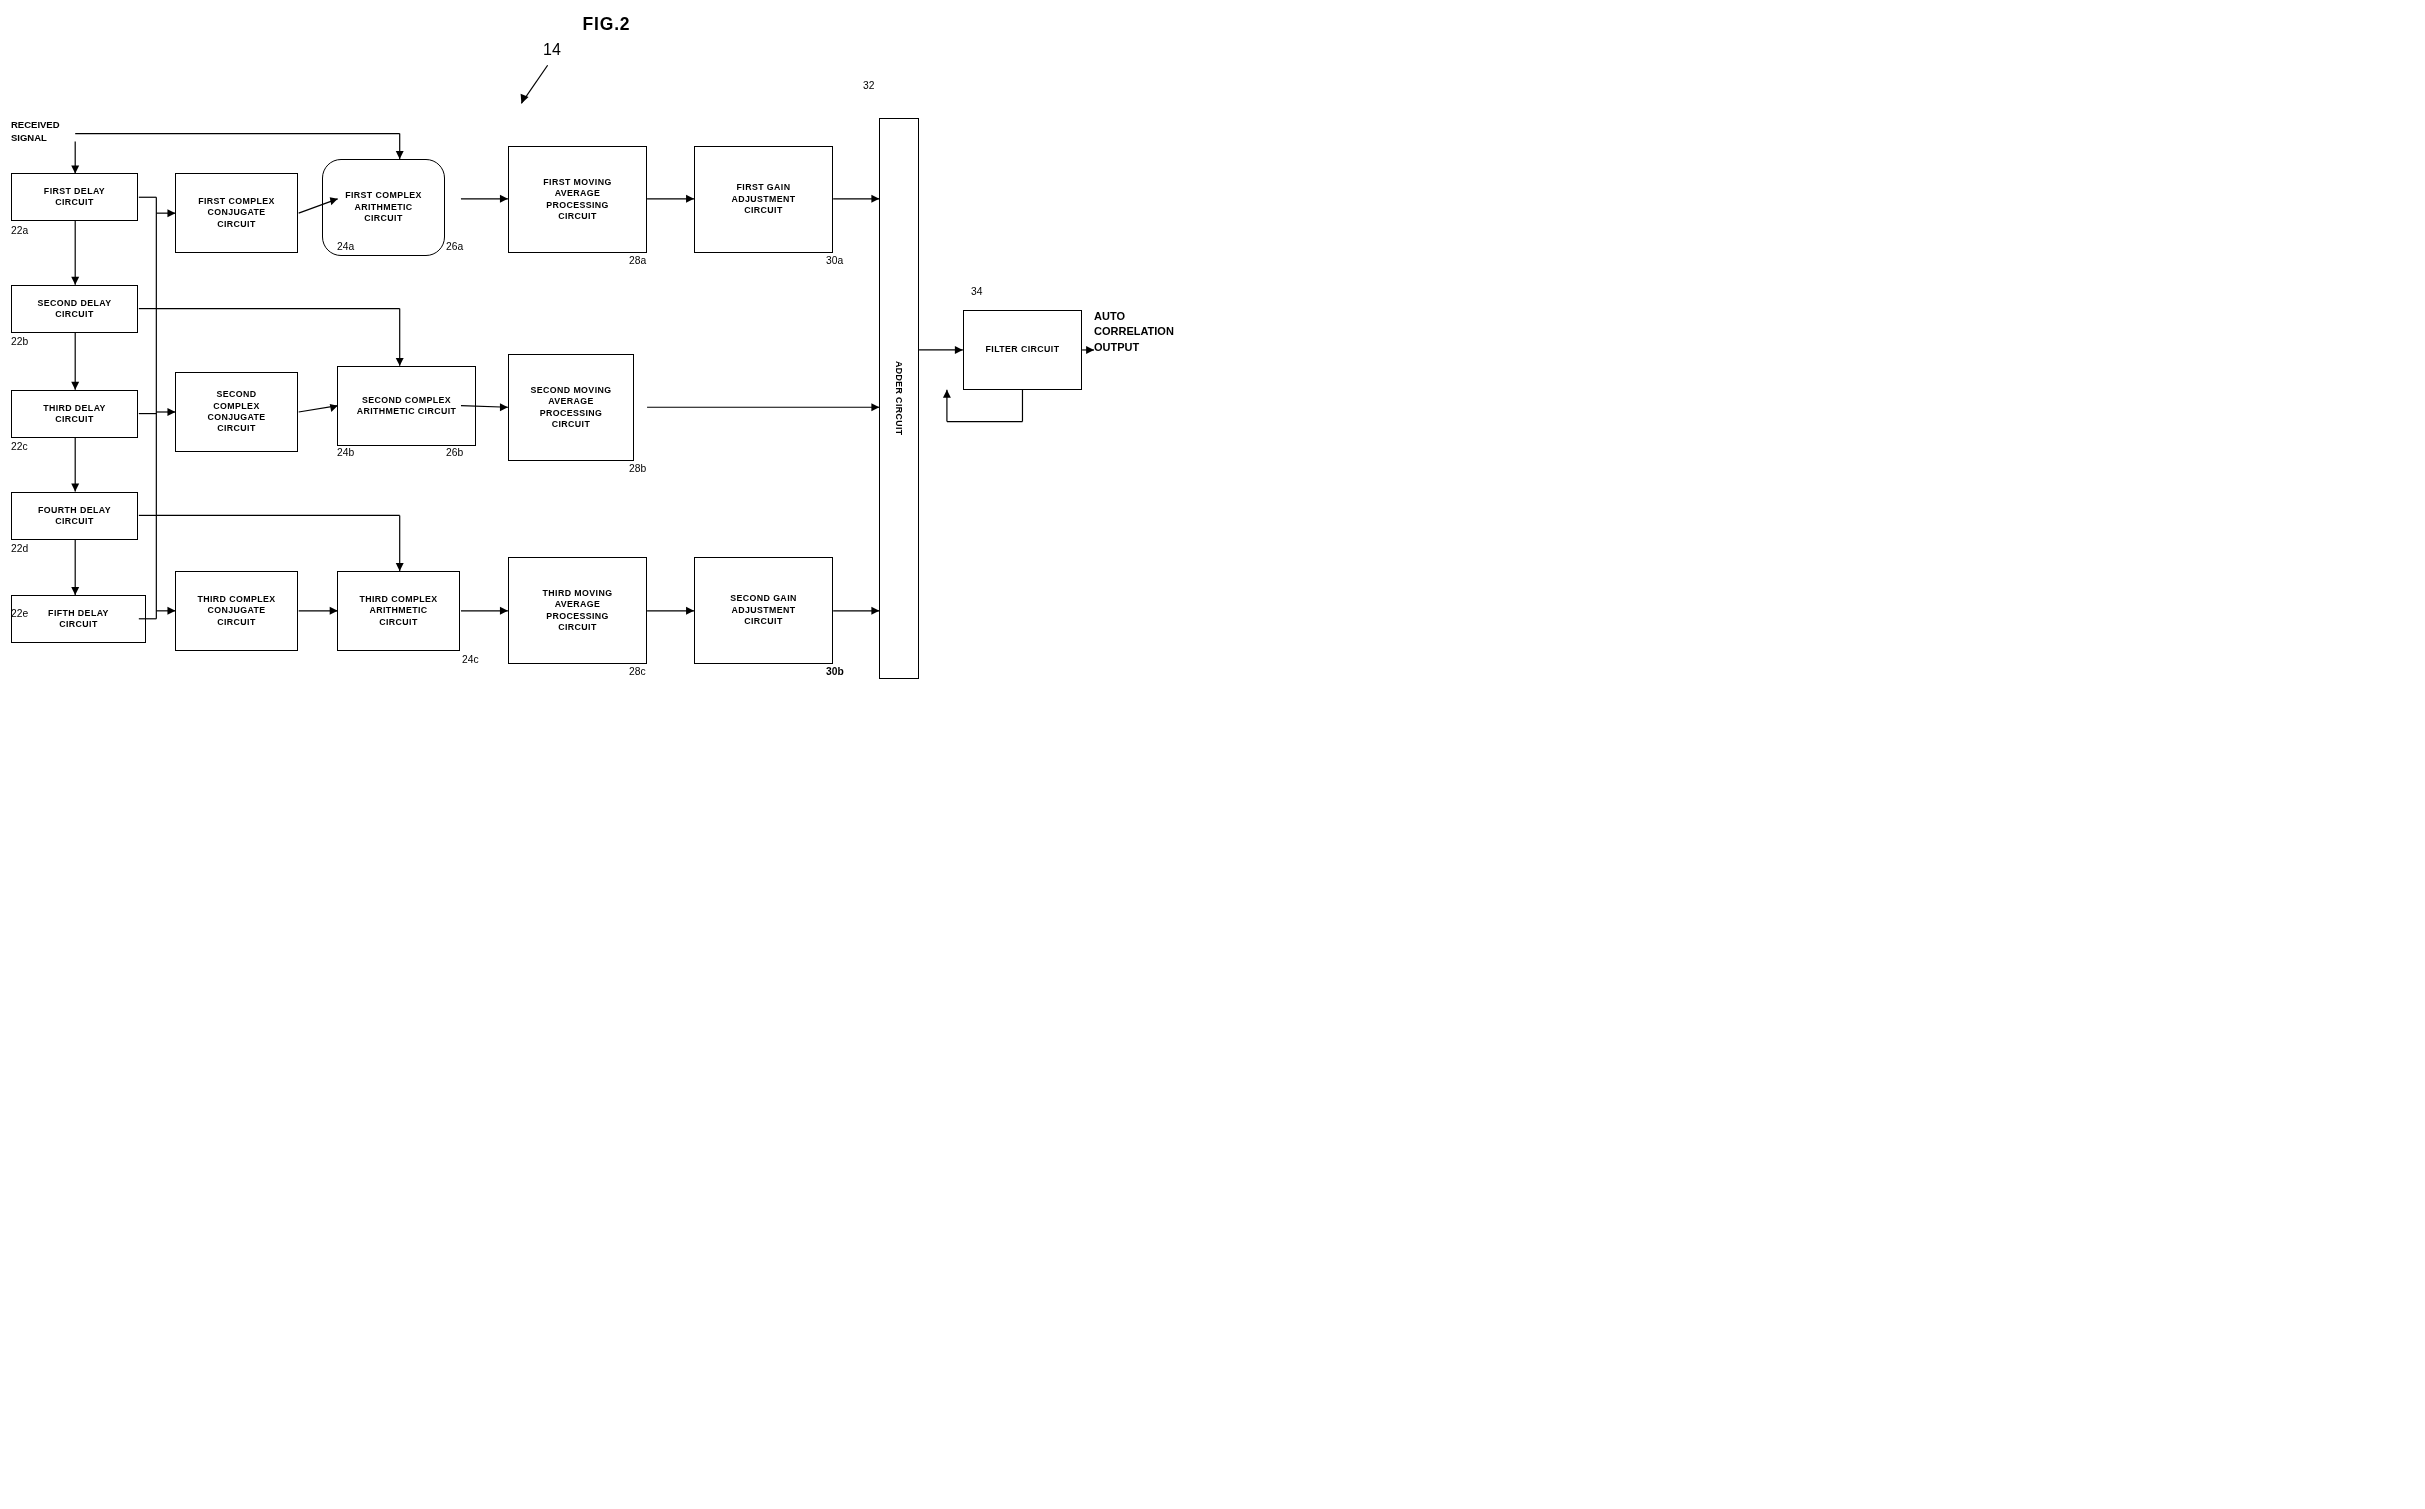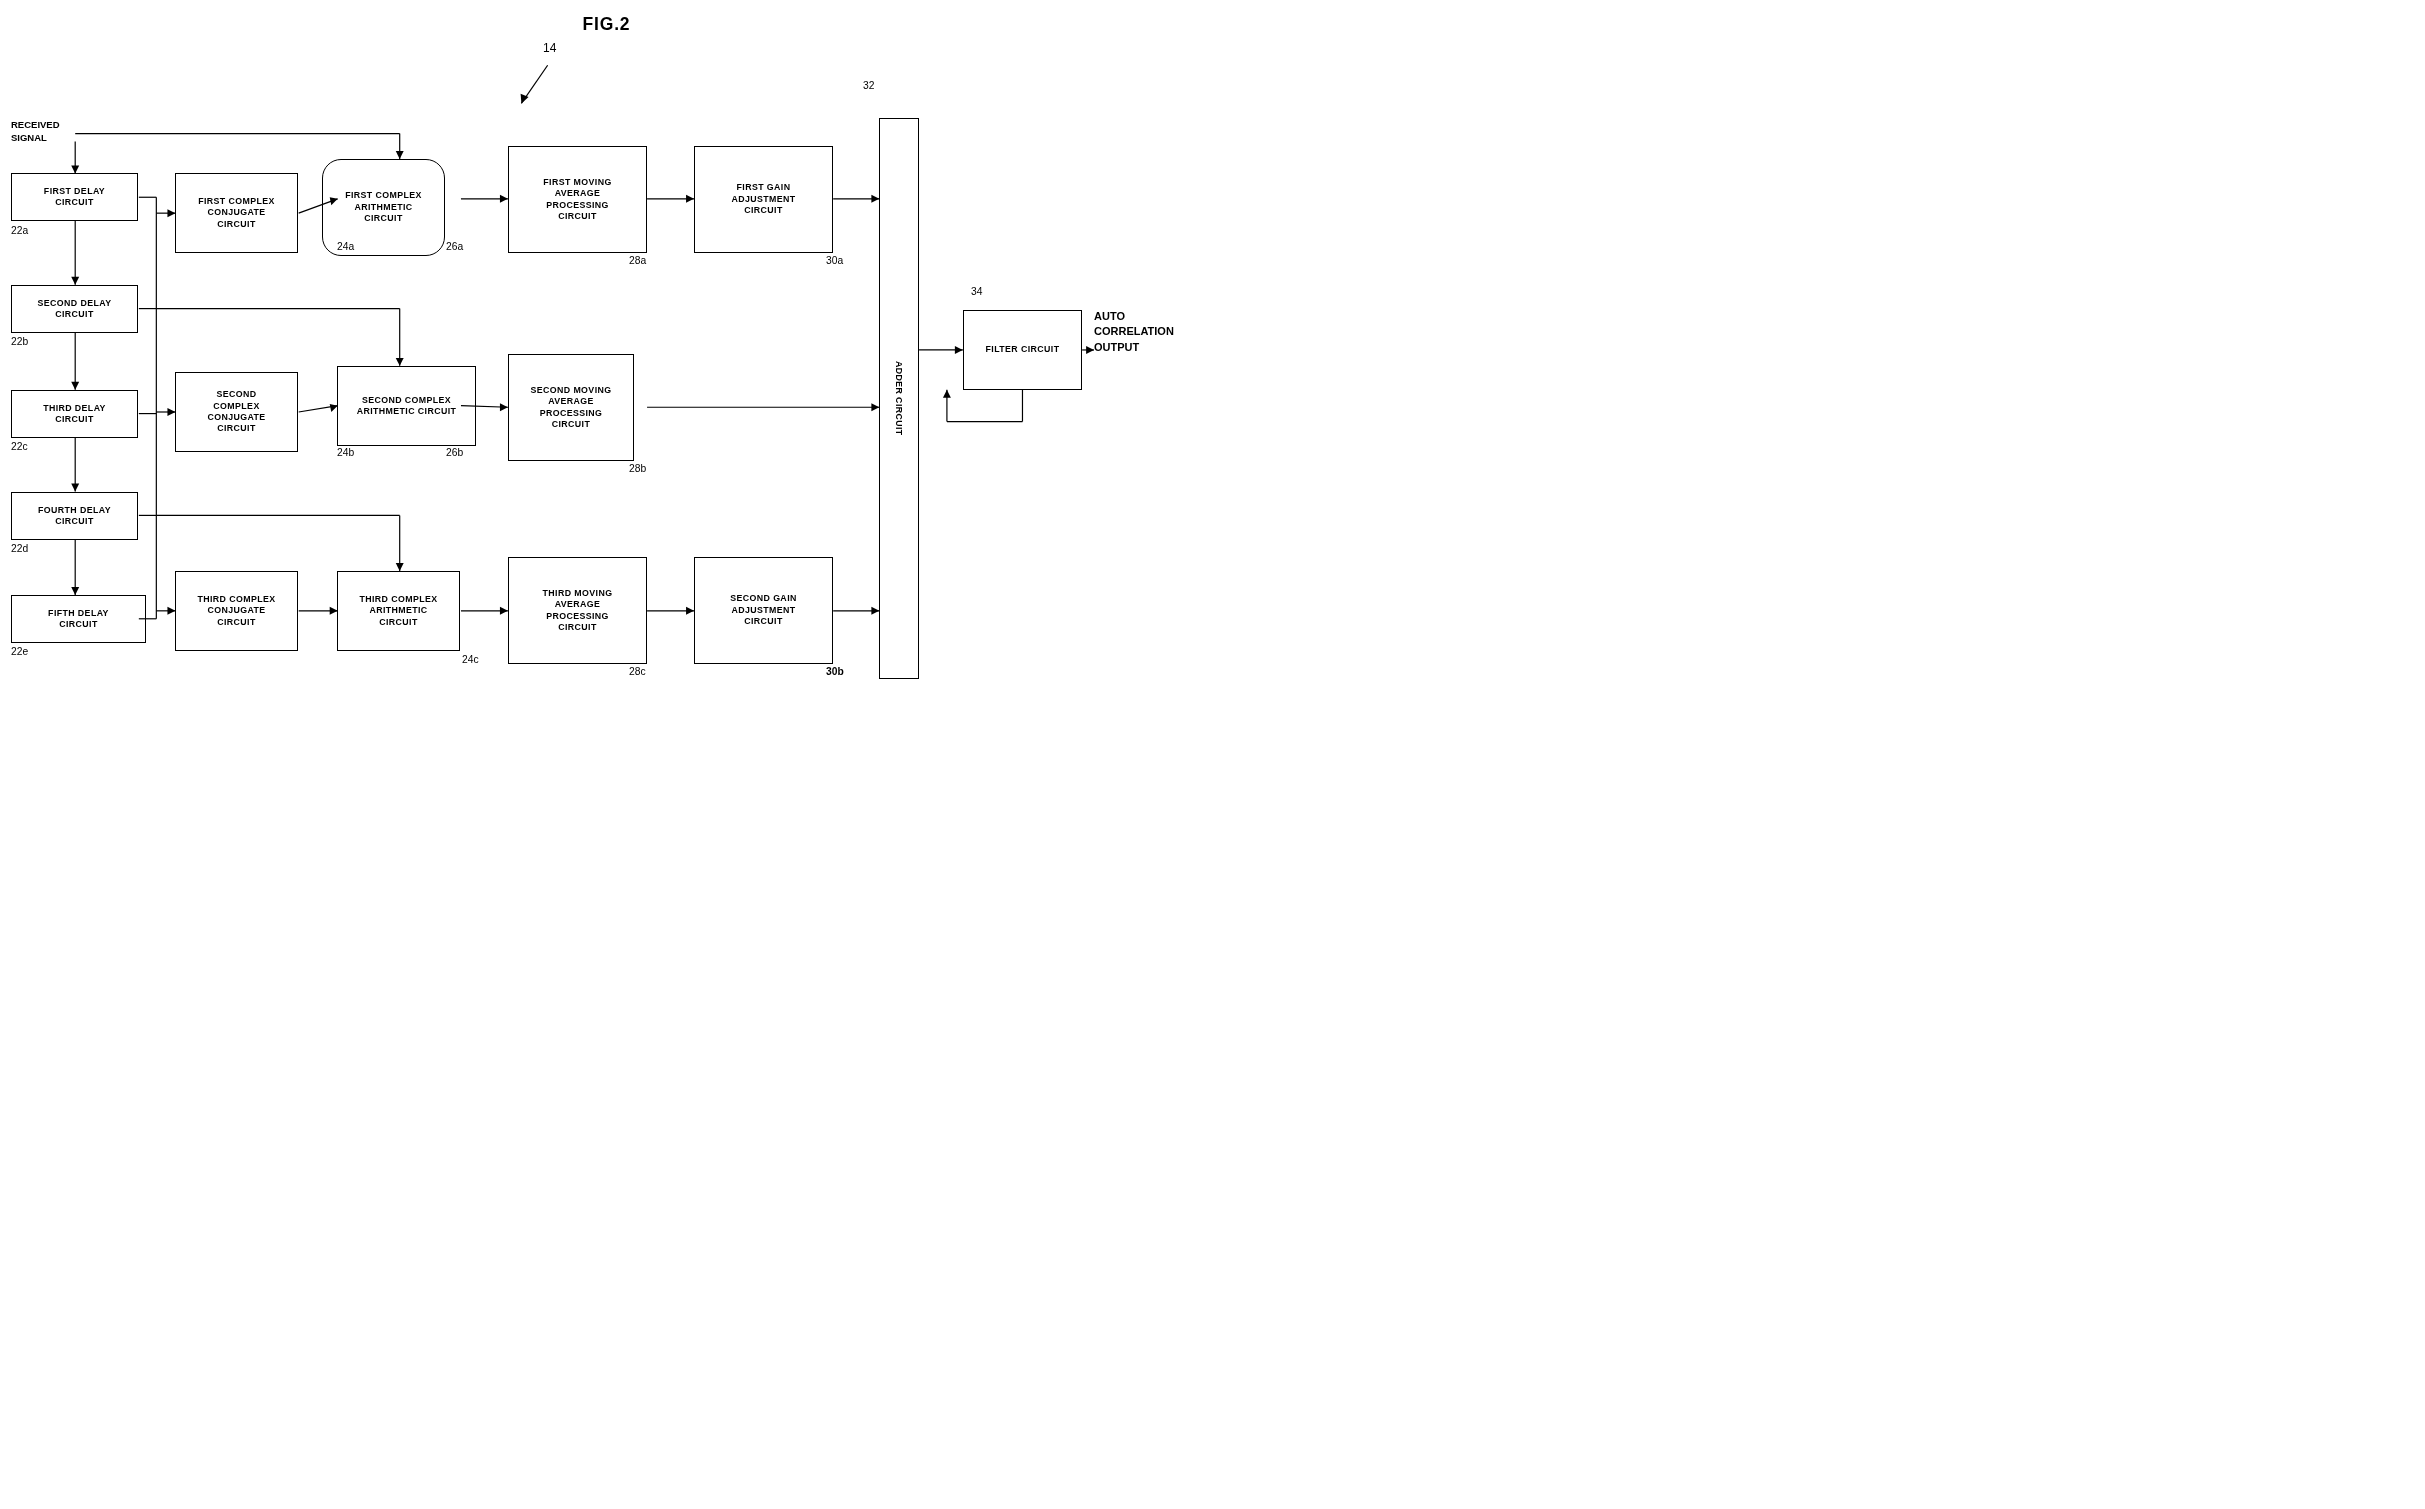--- a/index.html
+++ b/index.html
@@ -69,39 +69,39 @@
       pointer-events: none;
     }
   </style>
 </head>
 <body>
 
 <div class="diagram">
 
   <div class="title">FIG.2</div>
 
-  <div style="position:absolute;top:41px;left:543px;font-size:12px;">14</div>
+  <div style="position:absolute;top:41px;left:543px;font-size:16px;">14</div>
 
   <div style="position:absolute;top:118px;left:11px;font-size:9.5px;font-weight:bold;line-height:1.4;">RECEIVED<br>SIGNAL</div>
 
   <div class="box" style="left:11px;top:173px;width:127px;height:48px;">FIRST DELAY CIRCUIT</div>
 
   <div class="label" style="left:11px;top:225px;">22a</div>
 
   <div class="box" style="left:11px;top:285px;width:127px;height:48px;">SECOND DELAY CIRCUIT</div>
   <div class="label" style="left:11px;top:336px;">22b</div>
 
   <div class="box" style="left:11px;top:390px;width:127px;height:48px;">THIRD DELAY CIRCUIT</div>
   <div class="label" style="left:11px;top:441px;">22c</div>
 
   <div class="box" style="left:11px;top:492px;width:127px;height:48px;">FOURTH DELAY CIRCUIT</div>
   <div class="label" style="left:11px;top:543px;">22d</div>
 
   <div class="box" style="left:11px;top:595px;width:135px;height:48px;">FIFTH DELAY CIRCUIT</div>
-  <div class="label" style="left:11px;top:646px;">22e</div>
+  <div class="label" style="left:11px;top:608px;">22e</div>
 
   <div class="box" style="left:175px;top:173px;width:123px;height:80px;">FIRST COMPLEX CONJUGATE CIRCUIT</div>
 
   <div class="box" style="left:175px;top:372px;width:123px;height:80px;">SECOND COMPLEX CONJUGATE CIRCUIT</div>
 
   <div class="box" style="left:175px;top:571px;width:123px;height:80px;">THIRD COMPLEX CONJUGATE CIRCUIT</div>
 
   <div class="box" style="left:322px;top:159px;width:123px;height:97px;border-radius:19px;">FIRST COMPLEX ARITHMETIC CIRCUIT</div>
   <div class="label" style="left:337px;top:241px;">24a</div>
   <div class="label" style="left:446px;top:241px;">26a</div>

